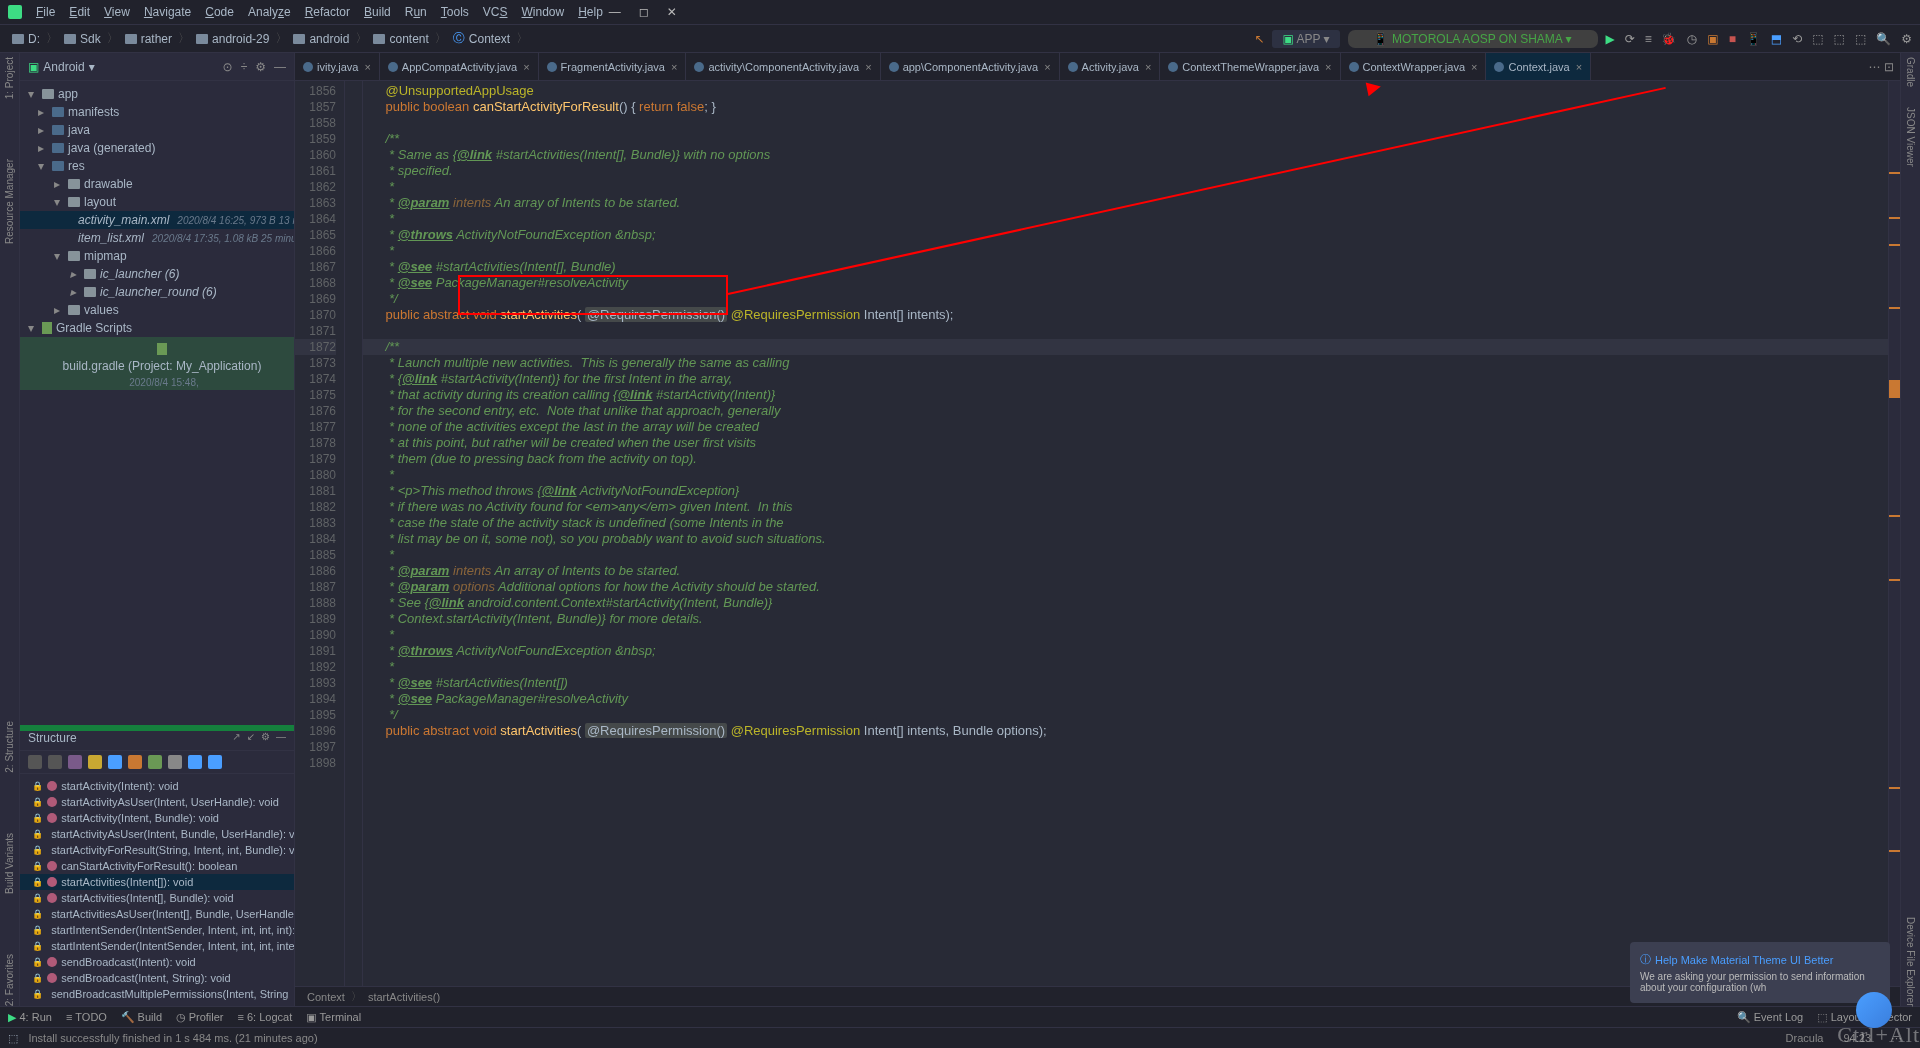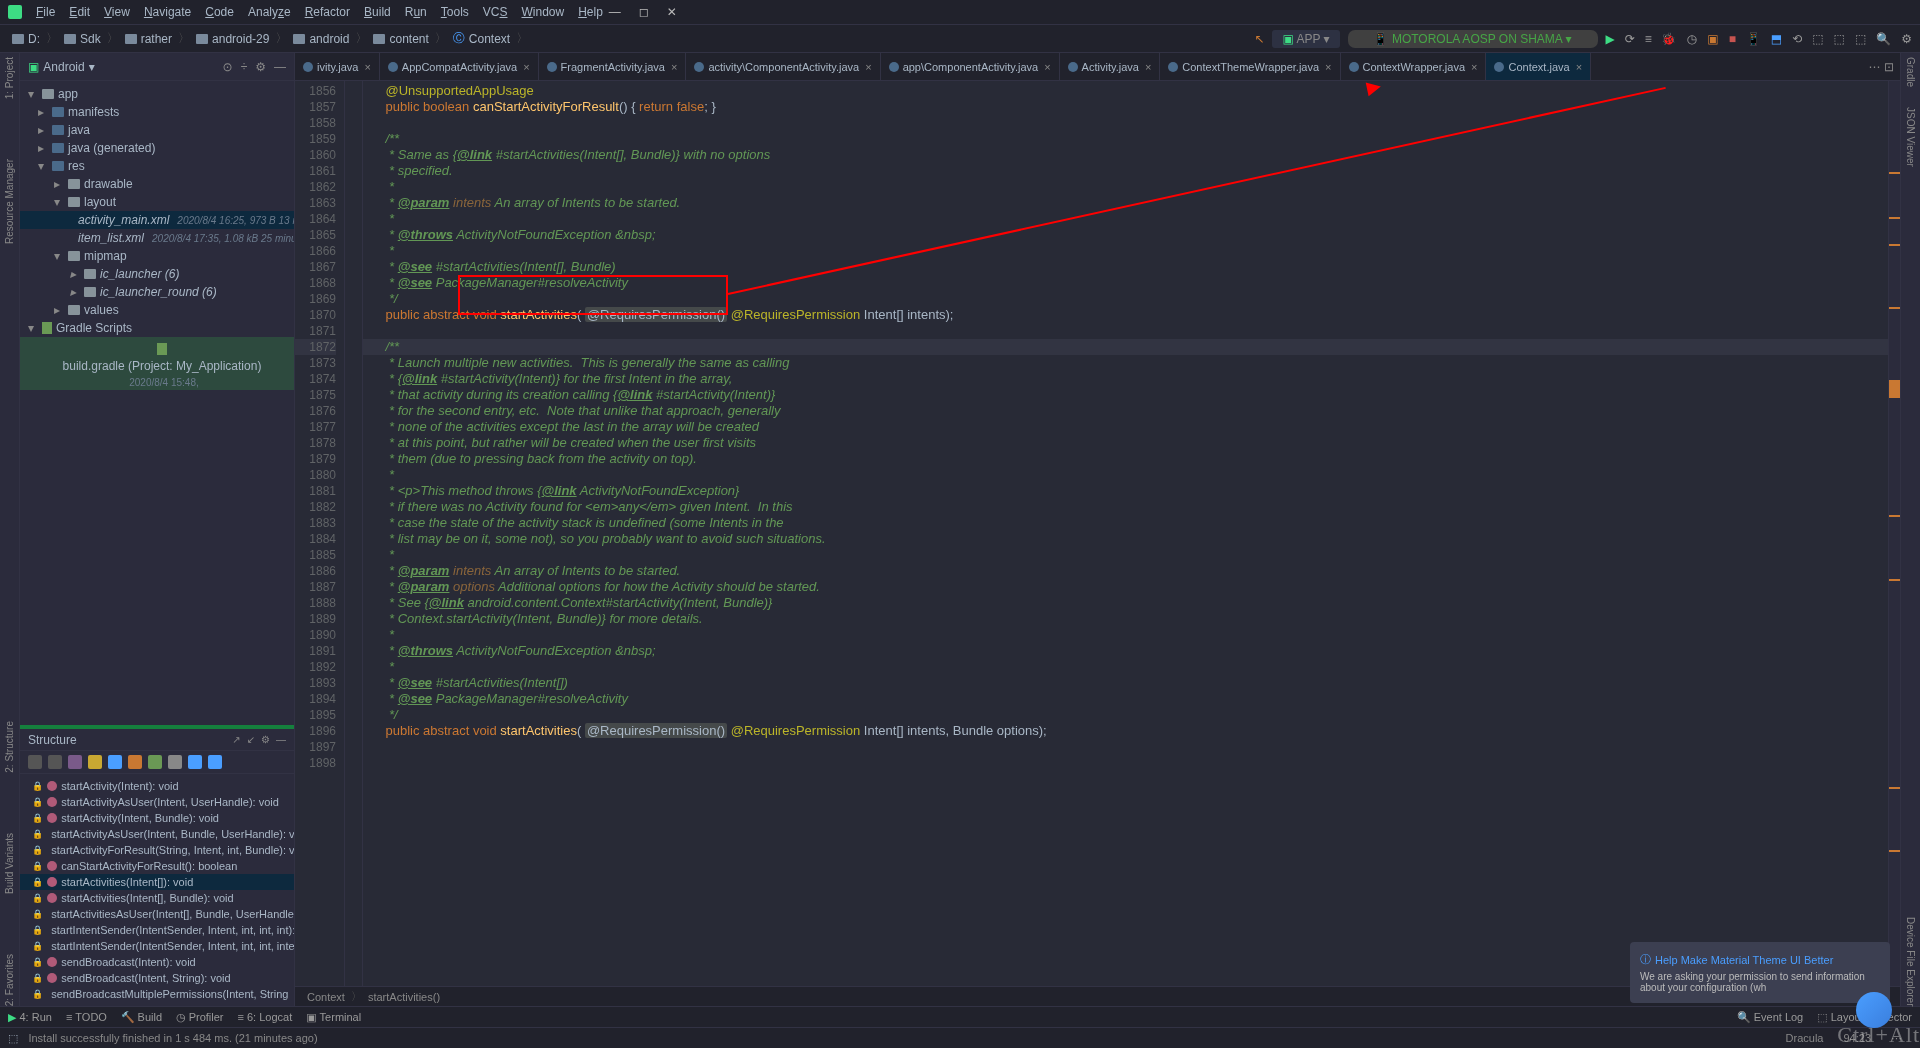--- a/index.html
+++ b/index.html
@@ -33,21 +33,21 @@
 .tree-item.l3 { padding-left: 50px; font-style: italic; }
 .tree-item.selected { background: #0d293e; }
 .tree-item.highlighted { background: #2d4a3e; flex-direction: column; }
 .tree-item .meta { color: #6a7a8c; font-size: 10px; margin-left: 4px; }
 .expand { color: #888; width: 10px; display: inline-block; }
 .tfolder { width: 12px; height: 10px; background: #87939a; display: inline-block; border-radius: 1px; }
 .tfolder.blue { background: #4a6a8a; }
 .tfile { width: 10px; height: 12px; background: #87939a; display: inline-block; }
 .tfile.orange { background: #c97832; }
 .tfile.green { background: #6a9955; }
-.structure-header { height: 26px; display: flex; align-items: center; padding: 0 8px; border-top: 4px solid #15803d; border-bottom: 1px solid #323244; }
+.structure-header { height: 26px; display: flex; align-items: flex-start; padding: 0 8px; border-top: 6px solid #15803d; border-bottom: 1px solid #323244; }
 .structure-header .tools { margin-left: auto; display: flex; gap: 6px; color: #888; font-size: 10px; }
 .structure-toolbar { padding: 4px 8px; display: flex; gap: 6px; border-bottom: 1px solid #323244; }
 .struct-icon { width: 14px; height: 14px; display: inline-block; border-radius: 2px; }
 .structure-list { padding: 4px 0; overflow: auto; }
 .struct-item { padding: 2px 12px; display: flex; align-items: center; gap: 4px; font-size: 11px; white-space: nowrap; }
 .struct-item.selected { background: #0d293e; }
 .lock-icon { color: #c97832; font-size: 9px; }
 .method-icon { width: 10px; height: 10px; background: #b05a78; border-radius: 50%; display: inline-block; }
 .editor-area { flex: 1; display: flex; flex-direction: column; background: #282a36; }
 .tabs-bar { height: 28px; background: #21222c; display: flex; align-items: center; border-bottom: 1px solid #323244; overflow: hidden; }

